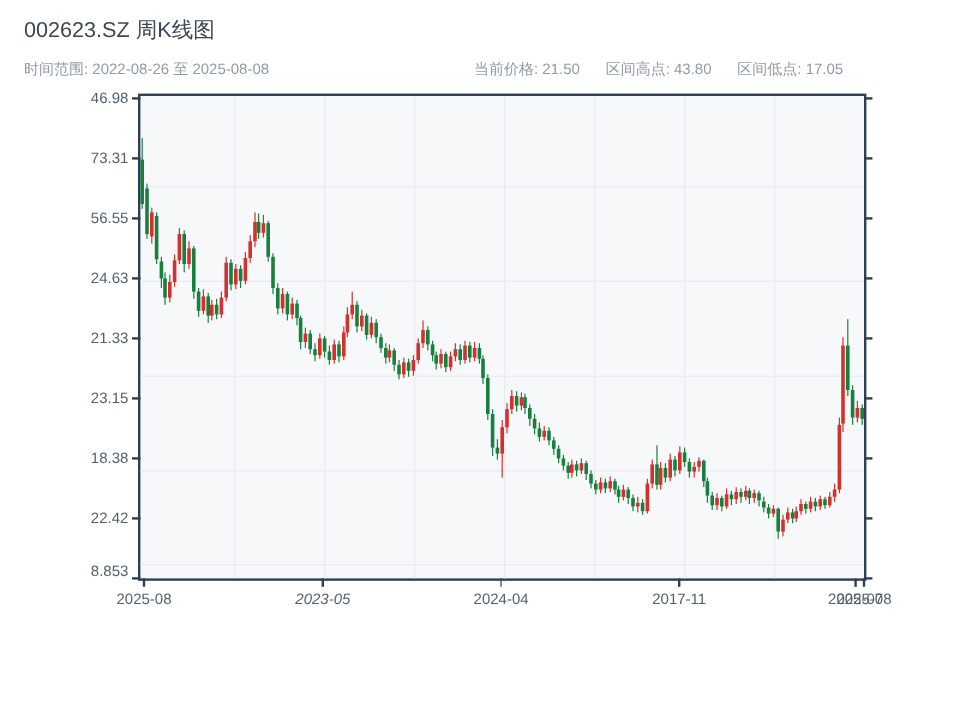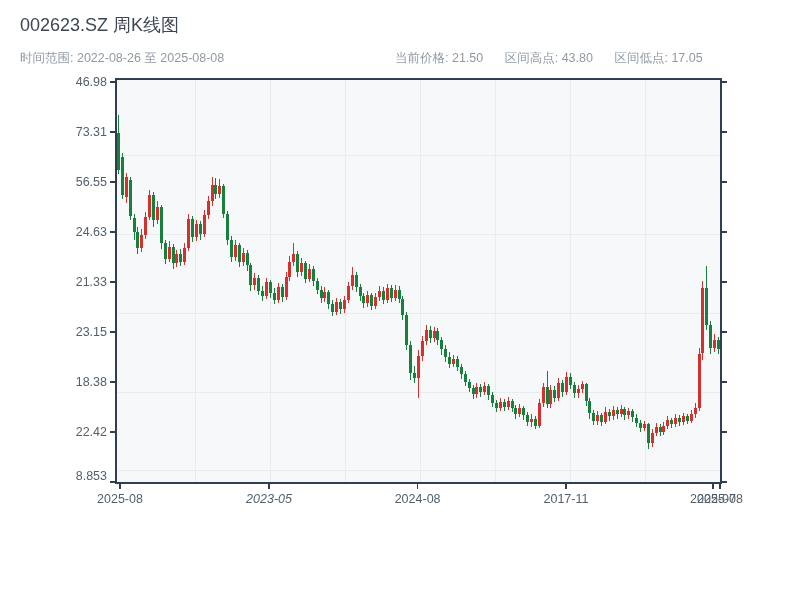--- a/index.html
+++ b/index.html
@@ -76,21 +76,21 @@
     <div class="ytick-r" style="top: 351.238px;"></div>
     <div class="ylab" style="top: 343.988px;">22.42</div>
     <div class="ytick-l" style="top: 401.25px;"></div>
     <div class="ytick-r" style="top: 401.25px;"></div>
     <div class="ylab" style="top: 388px;">8.853</div>
     <div class="xtick" style="left: 2.265px;"></div>
     <div class="xlab" style="left: 3.015px;">2025-08</div>
     <div class="xtick" style="left: 151.266px;"></div>
     <div class="xlab" style="left: 152.016px; font-style: italic;">2023-05</div>
     <div class="xtick" style="left: 299.846px;"></div>
-    <div class="xlab" style="left: 300.596px;">2024-08</div>
+    <div class="xlab" style="left: 300.596px;">2024-04</div>
     <div class="xtick" style="left: 448.244px;"></div>
     <div class="xlab" style="left: 448.994px;">2017-11</div>
     <div class="xtick" style="left: 595.255px;"></div>
     <div class="xlab" style="left: 596.005px;">2025-07</div>
     <div class="xtick" style="left: 602.25px;"></div>
     <div class="xlab" style="left: 603px;">2025-08</div>
     <div class="wick" style="left: 1px; top: 35.3622px; height: 58.751px; background: rgb(23, 128, 60);"></div>
     <div class="body" style="left: 0px; top: 53.1973px; height: 36.7194px; background: rgb(23, 128, 60);"></div>
     <div class="wick" style="left: 4.8961px; top: 73.1307px; height: 46.1615px; background: rgb(23, 128, 60);"></div>
     <div class="body" style="left: 3.8961px; top: 77.3272px; height: 37.7685px; background: rgb(23, 128, 60);"></div>

